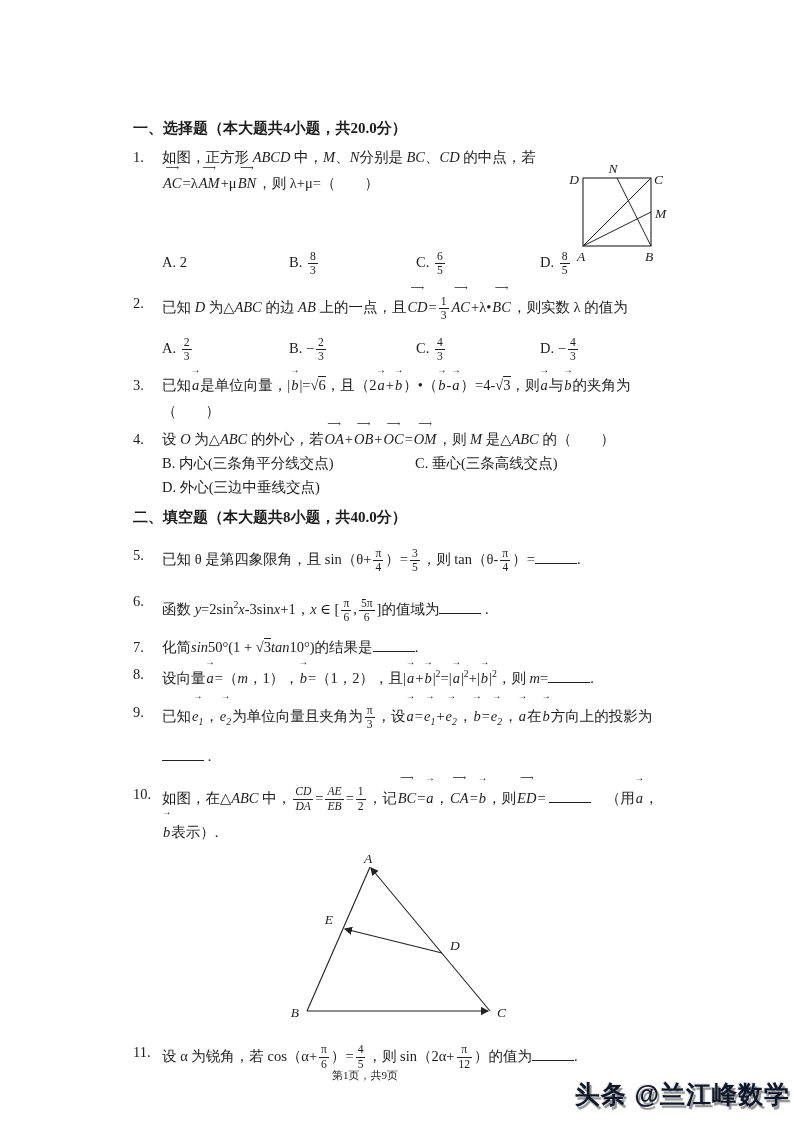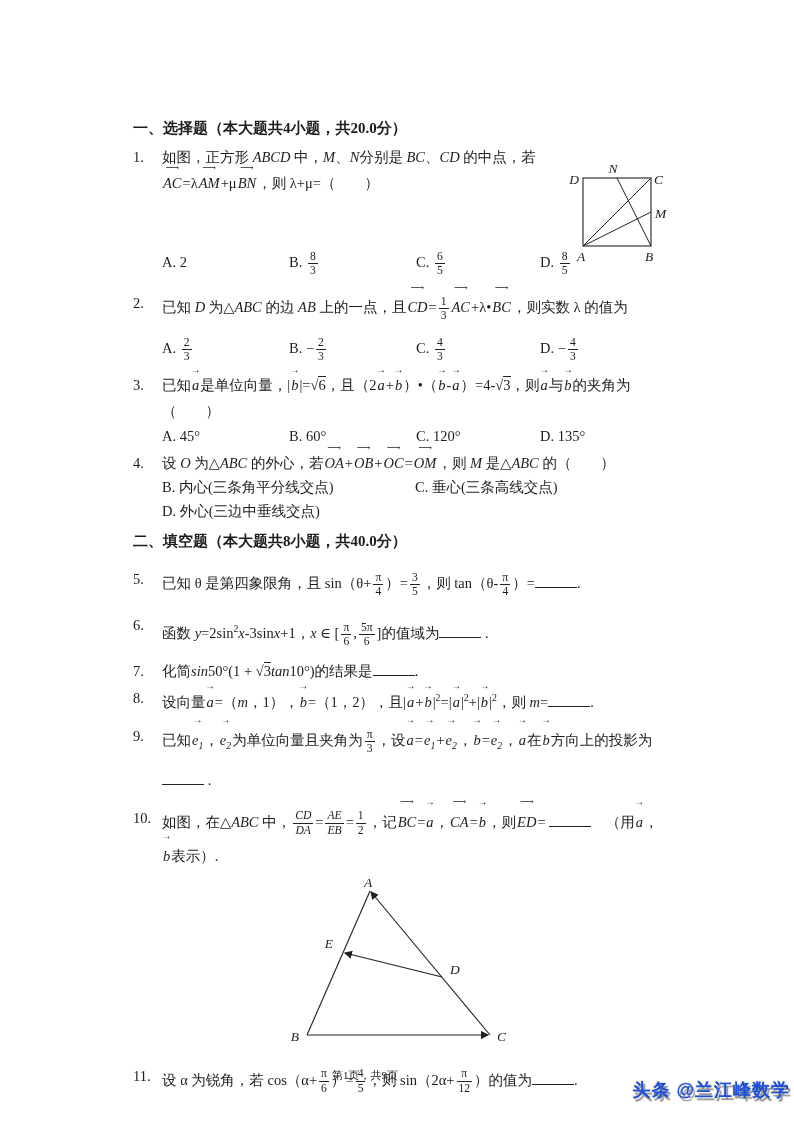--- a/index.html
+++ b/index.html
@@ -31,22 +31,22 @@
   .frac .num { display:block; border-bottom:1px solid #222; padding:0 2px; }
   .frac .den { display:block; padding:0 2px; }
   .rad { white-space:nowrap; }
   .radx { border-top:1px solid #222; }
   .blank { display:inline-block; width:42px; height:0.95em; border-bottom:1px solid #222; }
   .diagram { position:absolute; }
   .tri-wrap { margin:4px 0 0 152px; }
   svg text { font-family:"Liberation Serif","DejaVu Serif",serif; font-style:italic; font-size:13.5px; fill:#222; }
   .footer-page { position:absolute; left:310px; top:1068px; width:110px; text-align:center;
                  font-size:11px; color:#222; }
-  .watermark { position:absolute; right:4px; top:1078px; font-size:18px; font-weight:bold;
-               font-family:"Liberation Sans","DejaVu Sans",sans-serif; color:#1d4ed8;
+  .watermark { position:absolute; right:4px; top:1078px; font-size:25px; font-weight:bold;
+               font-family:"Liberation Sans","DejaVu Sans",sans-serif; color:#0f172a;
                text-shadow:2px 3px 1px #8f8f8f, -1px -1px 0px #e8e8e8; letter-spacing:1px; }
 </style>
 </head>
 <body>
 
 <div class="page">
 
   <div class="content">
 
     <div class="sec" style="margin-top:37px">一、选择题（本大题共4小题，共20.0分）</div>
@@ -72,26 +72,20 @@
     <div class="opts4 tall" style="margin-top:8px">
       <span>A. <span class="frac"><span class="num">2</span><span class="den">3</span></span></span>
       <span>B. −<span class="frac"><span class="num">2</span><span class="den">3</span></span></span>
       <span>C. <span class="frac"><span class="num">4</span><span class="den">3</span></span></span>
       <span>D. −<span class="frac"><span class="num">4</span><span class="den">3</span></span></span>
     </div>
 
     <div class="q" style="margin-top:8px">
       <div class="qn">3.</div>
       <div class="qt">已知<span class="vec">a</span>是单位向量，|<span class="vec">b</span>|=<span class="rad">√<span class="radx">6</span></span>，且（2<span class="vec">a</span>+<span class="vec">b</span>）•（<span class="vec">b</span>-<span class="vec">a</span>）=4-<span class="rad">√<span class="radx">3</span></span>，则<span class="vec">a</span>与<span class="vec">b</span>的夹角为（　　）</div>
-    </div>
-    <div class="opts4" style="margin-top:0px">
-      <span>A. 45°</span>
-      <span>B. 60°</span>
-      <span>C. 120°</span>
-      <span>D. 135°</span>
     </div>
 
     <div class="q" style="margin-top:2px">
       <div class="qn">4.</div>
       <div class="qt">设 <span class="it">O</span> 为△<span class="it">ABC</span> 的外心，若<span class="vec vec2">OA</span>+<span class="vec vec2">OB</span>+<span class="vec vec2">OC</span>=<span class="vec vec2">OM</span>，则 <span class="it">M</span> 是△<span class="it">ABC</span> 的（　　）</div>
     </div>
     <div class="opts2" style="margin-top:0px">
       <span>B. 内心(三条角平分线交点)</span>
       <span>C. 垂心(三条高线交点)</span>
       <span>D. 外心(三边中垂线交点)</span>

